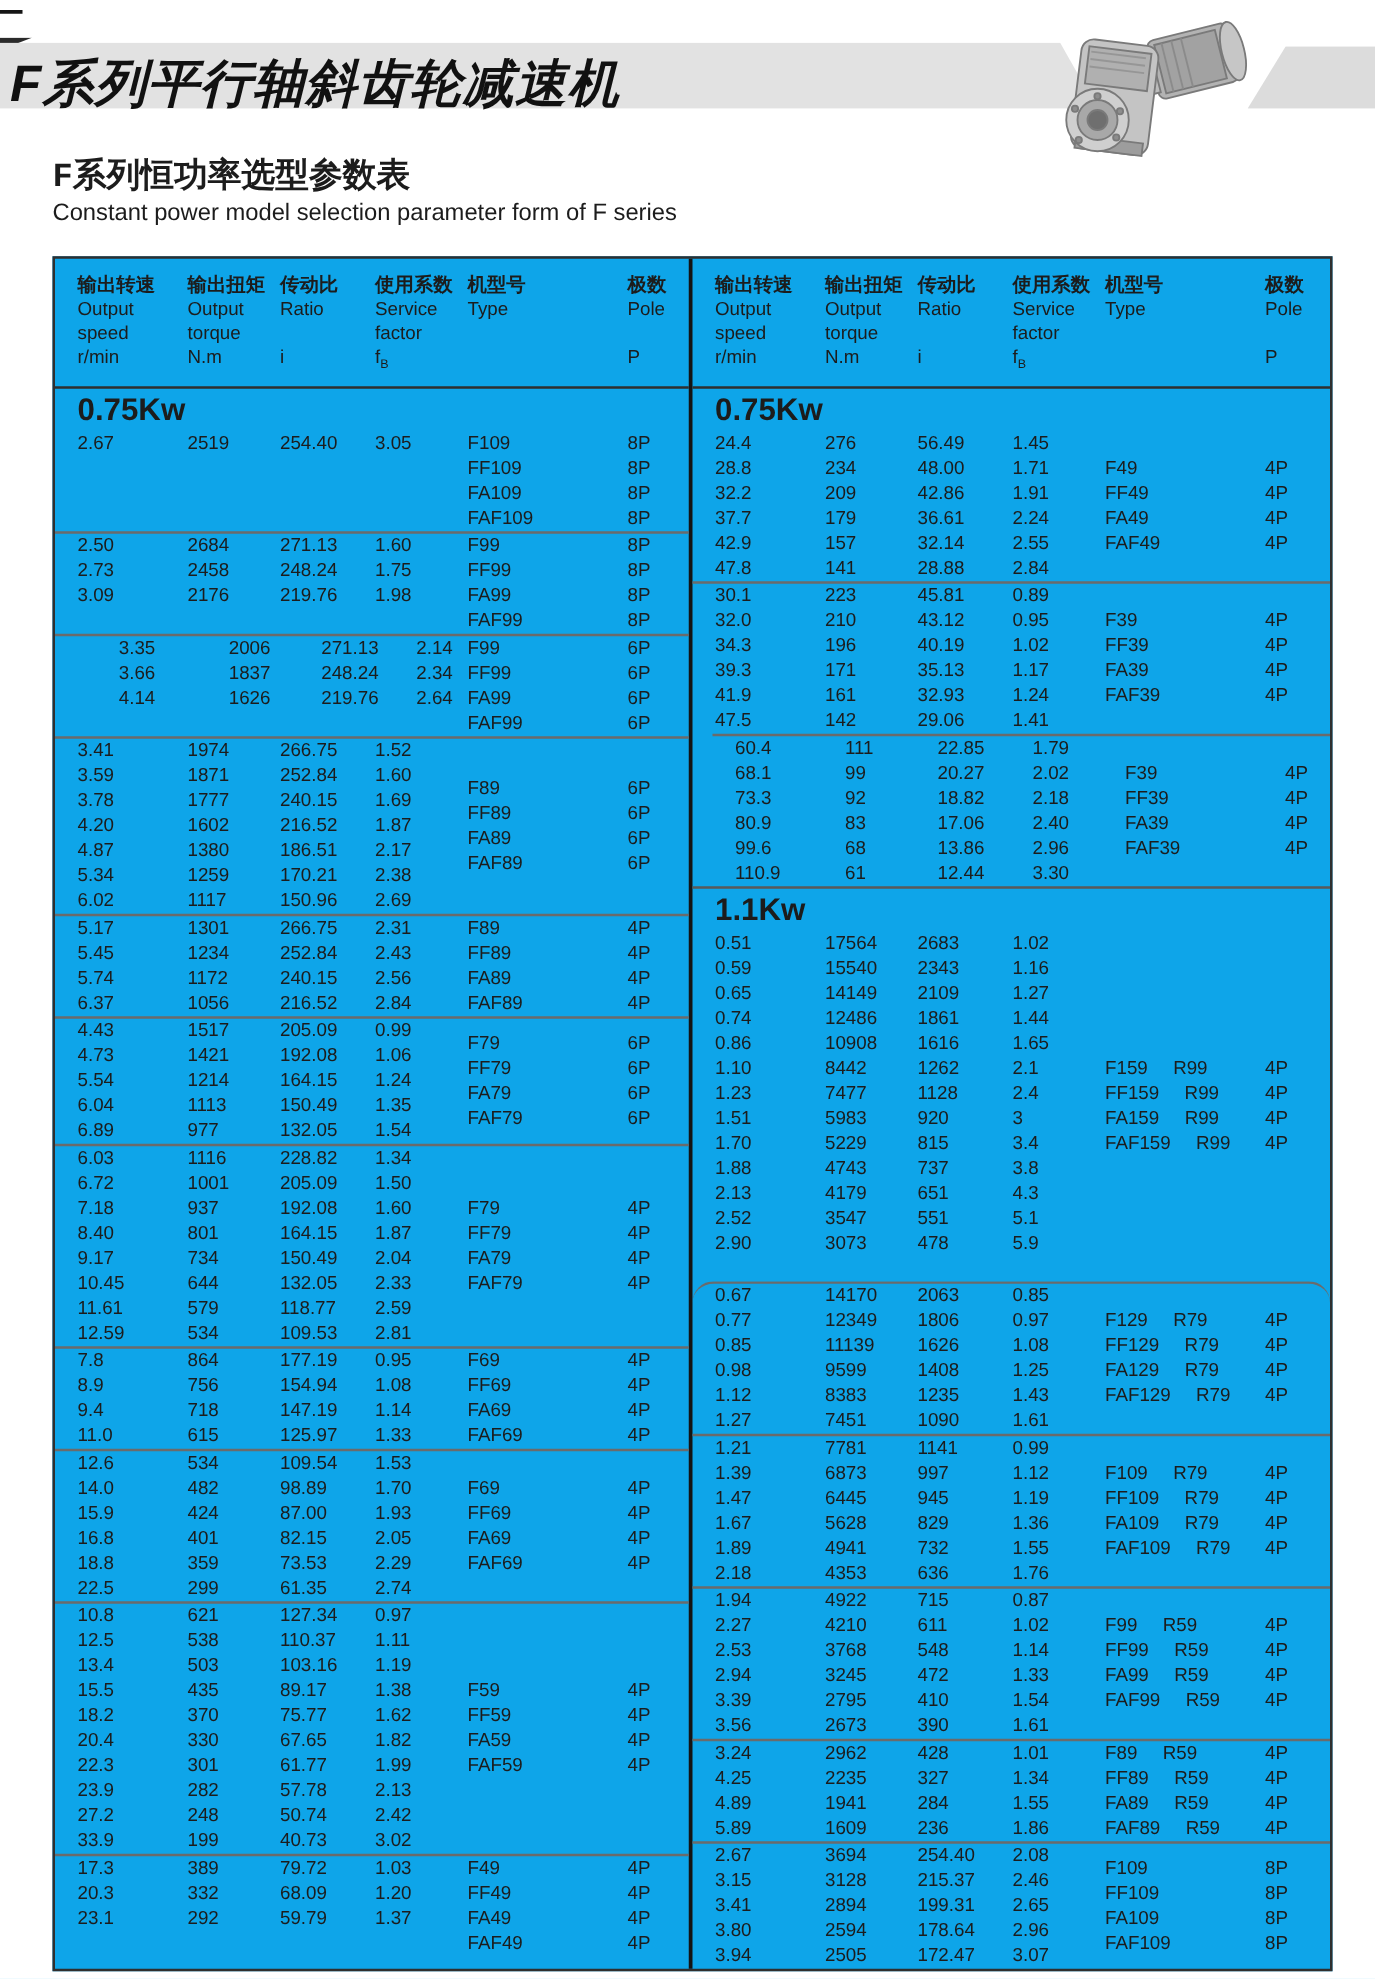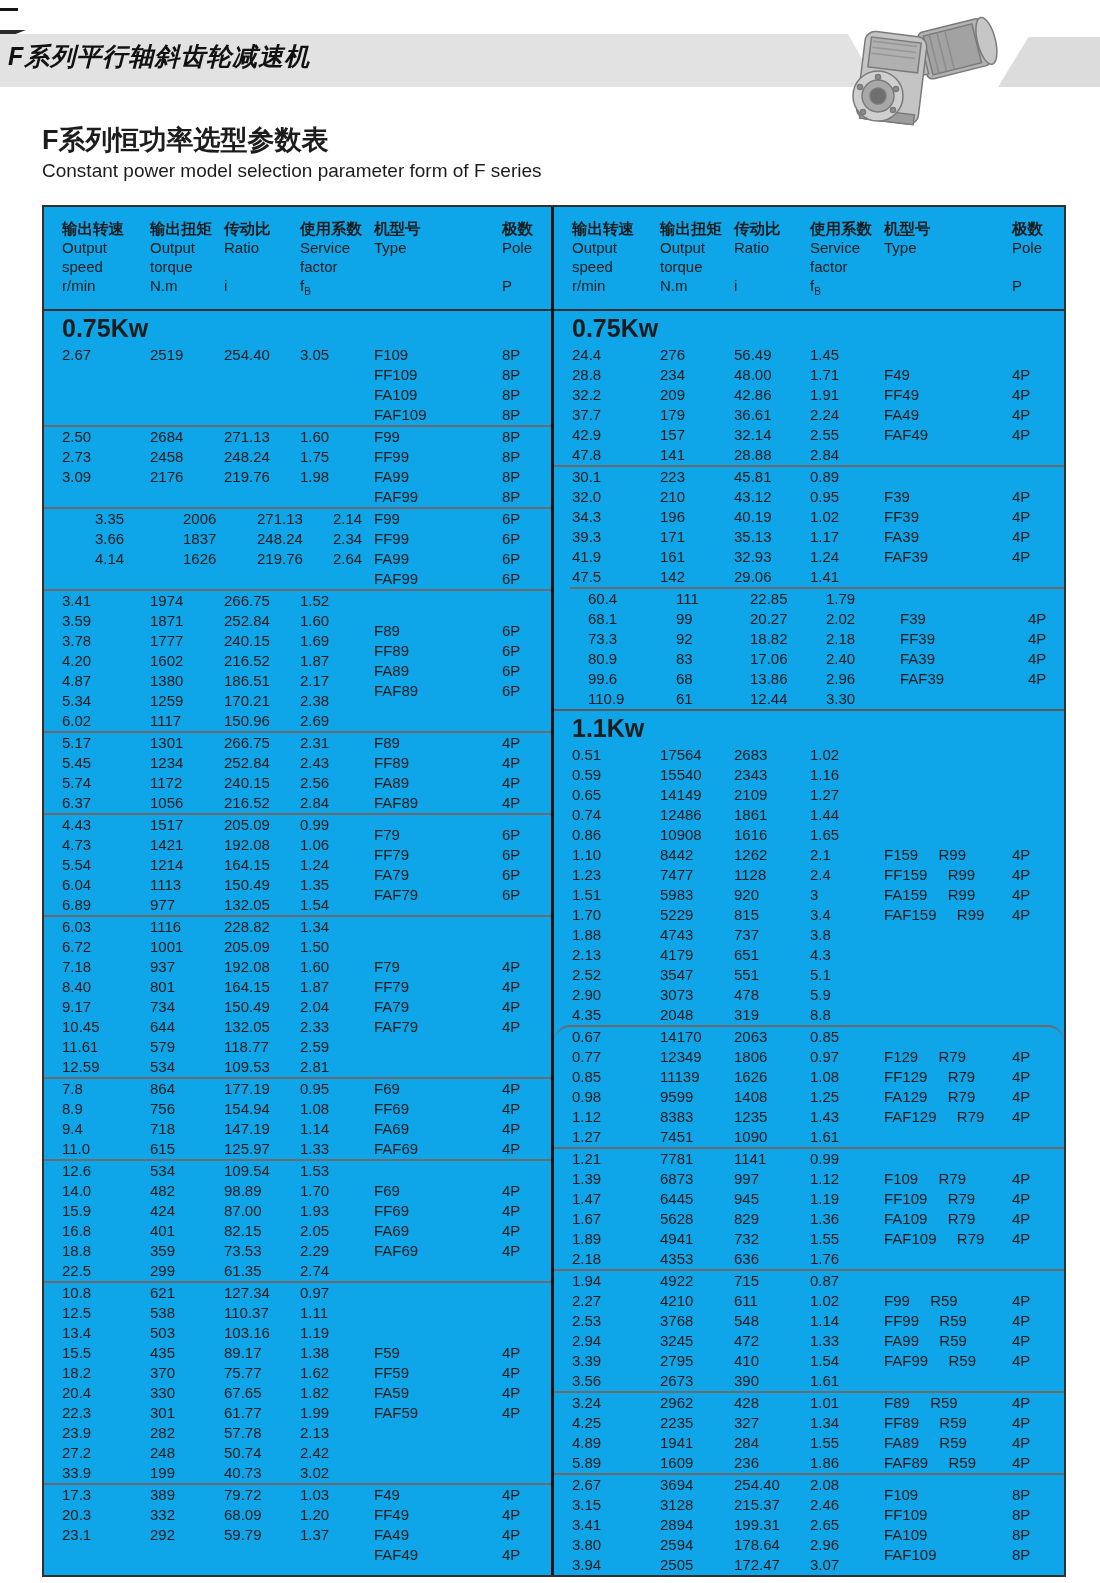--- a/index.html
+++ b/index.html
@@ -10,30 +10,30 @@
   }
   
   .top-dash{position:absolute;top:8px;left:0;width:18px;height:3px;background:#151515;}
   .banner{
     position:absolute;top:34px;left:0;width:878px;height:53px;background:#e2e2e2;
     clip-path:polygon(0 0,calc(100% - 30px) 0,100% 100%,0 100%);
   }
   .banner-corner{position:absolute;top:30px;left:0;width:26px;height:10px;background:#2a2a2a;
     clip-path:polygon(0 0,100% 0,0 100%);}
   .banner-title{
-    position:absolute;top:40px;left:8px;font-size:25px;font-weight:800;font-style:italic;
+    position:absolute;top:40px;left:8px;font-size:41px;font-weight:800;font-style:italic;
     letter-spacing:1px;color:#111;white-space:nowrap;
   }
   .corner-shape{
     position:absolute;top:37px;right:0;width:102px;height:50px;background:#dcdcdc;
     clip-path:polygon(30% 0,100% 0,100% 100%,0 100%);
   }
   .gear-art{position:absolute;top:4px;left:838px;width:168px;height:128px;}
   
-  .heading-cn{position:absolute;top:122px;left:42px;font-size:27px;font-weight:700;}
+  .heading-cn{position:absolute;top:122px;left:42px;font-size:27px;font-weight:700;font-family:Liberation Mono, monospace;}
   .heading-en{position:absolute;top:160px;left:42px;font-size:19px;font-weight:500;}
   
   .ptable{
     position:absolute;top:205px;left:42px;width:1020px;
     border:2px solid #2f2f2f;display:flex;background:#0ea5e9;
   }
   .half{width:510px;box-sizing:border-box;}
   .half.left{border-right:3px solid #141414;}
   .thead{
     display:grid;grid-template-columns:88px 74px 76px 74px 128px 51px;
@@ -976,26 +976,20 @@
             <div class="cell">3547</div>
             <div class="cell">551</div>
             <div class="cell">5.1</div>
           </div>
           <div class="data-row">
             <div class="cell">2.90</div>
             <div class="cell">3073</div>
             <div class="cell">478</div>
             <div class="cell">5.9</div>
           </div>
-          <div class="data-row">
-            <div class="cell">4.35</div>
-            <div class="cell">2048</div>
-            <div class="cell">319</div>
-            <div class="cell">8.8</div>
-          </div>
           <div class="types">
             <div class="type-row">
               <div class="type-cell">F159  R99</div>
               <div class="pole-cell">4P</div>
             </div>
             <div class="type-row">
               <div class="type-cell">FF159  R99</div>
               <div class="pole-cell">4P</div>
             </div>
             <div class="type-row">

